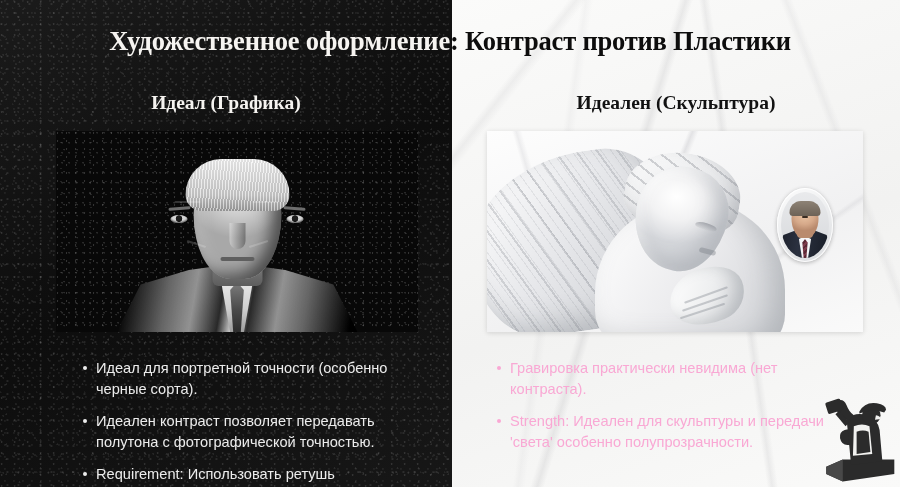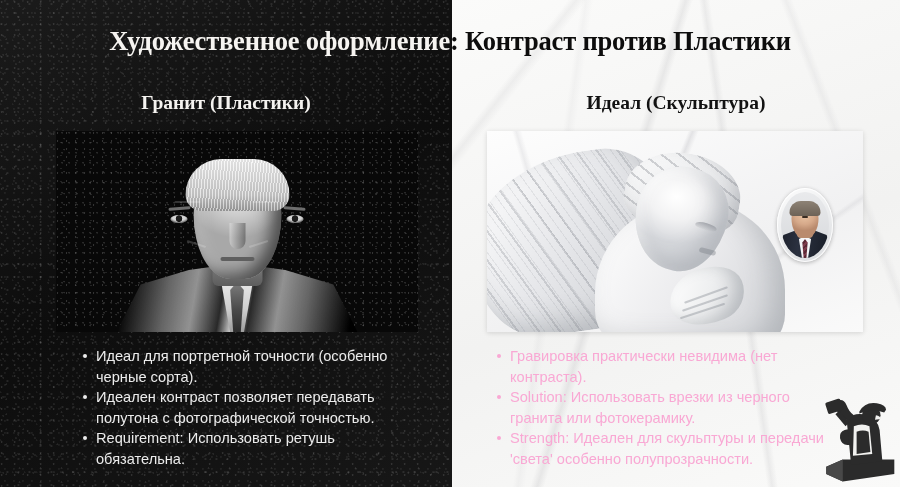--- a/index.html
+++ b/index.html
@@ -269,20 +269,21 @@
   .bullets {
     position:absolute;
     list-style:none;
     font-size:14.6px;
     line-height:20.5px;
   }
   .bullets li {
     position:relative;
     padding-left:13px;
     margin-bottom:0;
+    margin-top:12px;
   }
   .bullets li::before {
     content:"";
     position:absolute; left:0; top:8px;
     width:4px; height:4px; border-radius:50%;
     background:currentColor;
   }
   .bullets-left  { left:83px;  top:346px; width:340px; color:#ececec; }
   .bullets-right { left:497px; top:346px; width:345px; color:#f9a8d4; }
 
@@ -299,22 +300,22 @@
 <div class="slide">
 
   <div class="bg-granite"></div>
   <div class="bg-marble"></div>
 
   <div class="title-band">
     <div class="title-layer title-dark">Художественное оформление: Контраст против Пластики</div>
     <div class="title-layer title-light">Художественное оформление: Контраст против Пластики</div>
   </div>
 
-  <div class="head head-left">Гранит (Пластики)</div>
-  <div class="head head-right">Идеал (Скульптура)</div>
+  <div class="head head-left">Идеал (Графика)</div>
+  <div class="head head-right">Идеален (Скульптура)</div>
 
   <div class="granite-plate">
     <div class="grain"></div>
     <div class="portrait">
       <div class="p-shoulders"></div>
       <div class="p-shirt"></div>
       <div class="p-tie"></div>
       <div class="p-neck"></div>
       <div class="p-face"></div>
       <div class="p-hair"></div>
@@ -358,21 +359,20 @@
   </div>
 
   <ul class="bullets bullets-left">
     <li>Идеал для портретной точности (особенно черные сорта).</li>
     <li>Идеален контраст позволяет передавать полутона с фотографической точностью.</li>
     <li>Requirement: Использовать ретушь обязательна.</li>
   </ul>
 
   <ul class="bullets bullets-right">
     <li>Гравировка практически невидима (нет контраста).</li>
-    <li>Solution: Использовать врезки из черного гранита или фотокерамику.</li>
     <li>Strength: Идеален для скульптуры и передачи 'света' особенно полупрозрачности.</li>
   </ul>
 
   <svg class="watermark" viewBox="0 0 100 100">
     <g fill="#1a1a1a">
 
       <path d="M22 78 L40 70 L96 70 L96 86 L40 94 L22 86 Z"></path>
       <path d="M22 78 L40 70 L40 94 L22 86 Z" fill="#3a3a3a"></path>
 
       <path d="M60 66 l4 -4 2 4 -3 2 z"></path>

